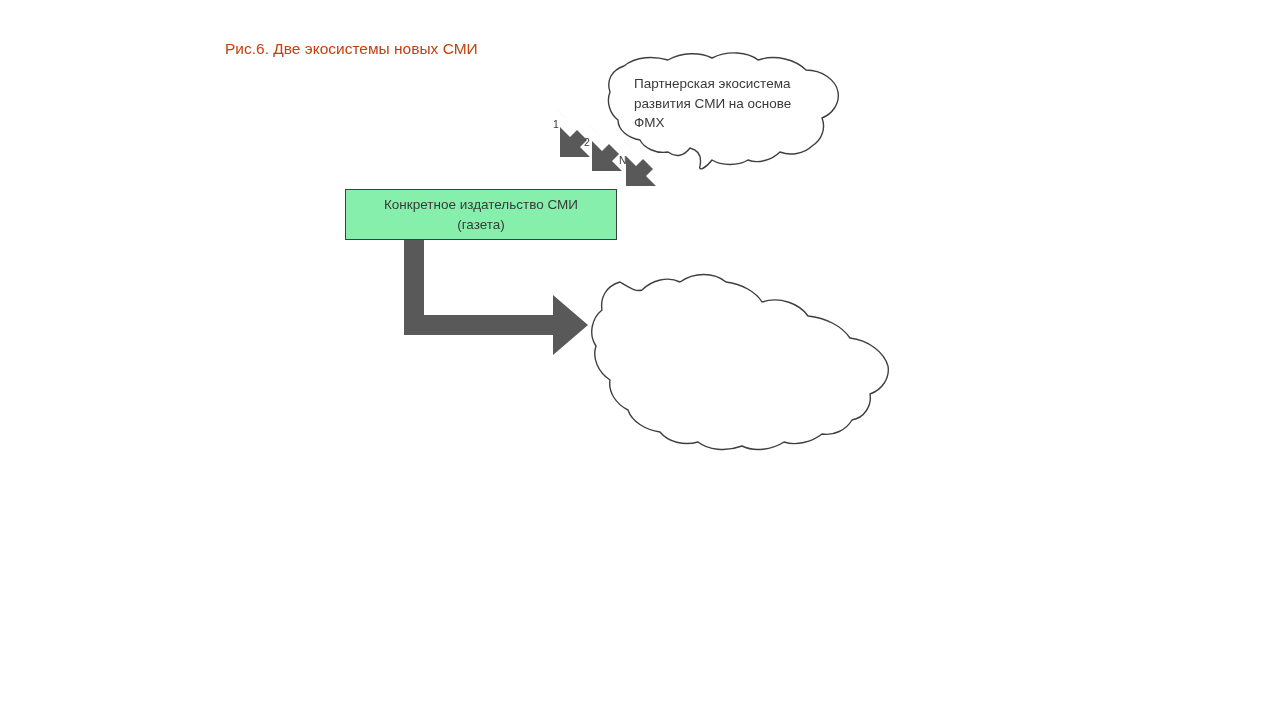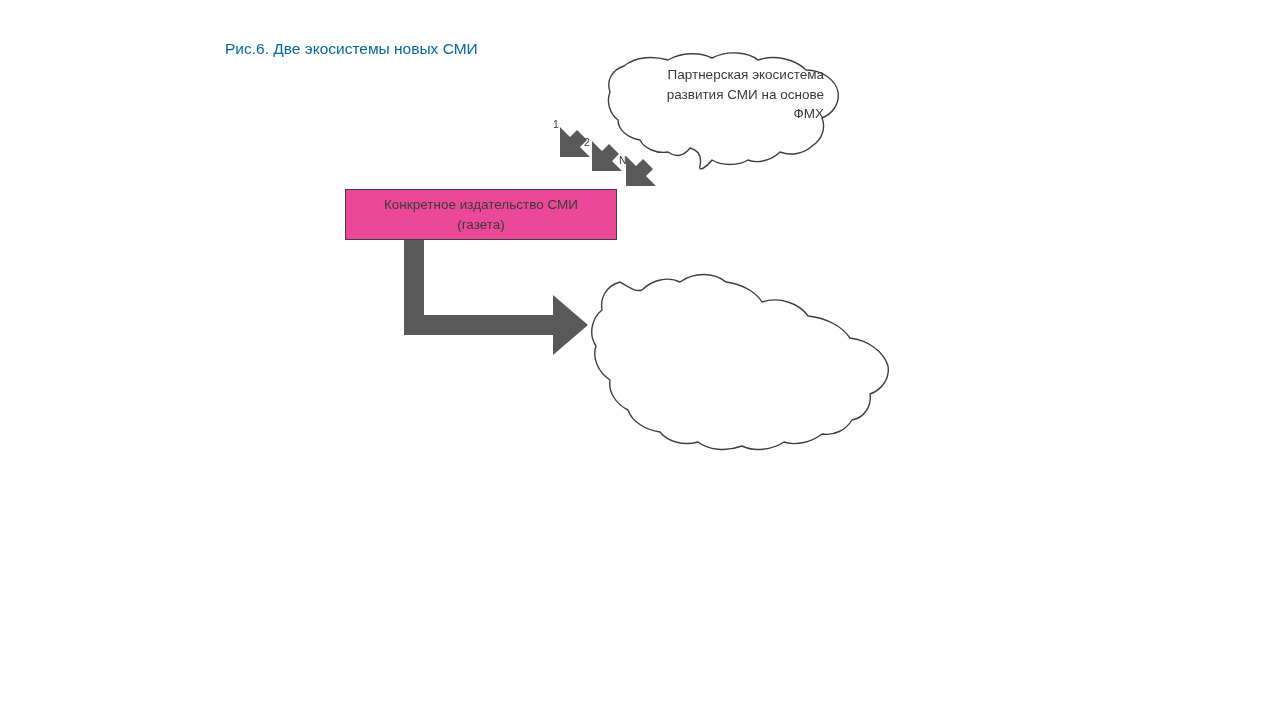--- a/index.html
+++ b/index.html
@@ -13,56 +13,55 @@
     height: 720px;
     background: #ffffff;
     overflow: hidden;
     font-family: "Liberation Sans", sans-serif;
   }
   #figure-title {
     position: absolute;
     left: 225px;
     top: 40px;
     font-size: 15.5px;
-    color: #0369a1;
+    color: #c2410c;
     white-space: nowrap;
   }
   .svg-layer {
     position: absolute;
     left: 0;
     top: 0;
     width: 1280px;
     height: 720px;
   }
   .cloud-text {
     position: absolute;
     font-size: 13.5px;
     line-height: 19.5px;
     color: #3a3a3a;
     white-space: pre-line;
   }
   #partner-cloud-text {
     left: 634px;
-    top: 65px;
+    top: 74px;
     width: 190px;
-    text-align: right;
   }
   #external-cloud-text {
     left: 613px;
     top: 324px;
     width: 250px;
   }
   #publisher-box {
     position: absolute;
     left: 345px;
     top: 189px;
     width: 272px;
     height: 51px;
     border: 1px solid #3f3f3f;
-    background: #ec4899;
+    background: #86efac;
     box-sizing: border-box;
     display: flex;
     align-items: center;
     justify-content: center;
   }
   #publisher-box-label {
     font-size: 13.5px;
     line-height: 19.5px;
     color: #3a3a3a;
     text-align: center;

